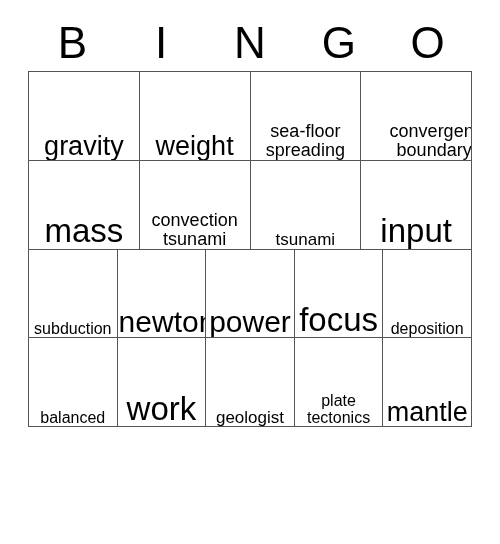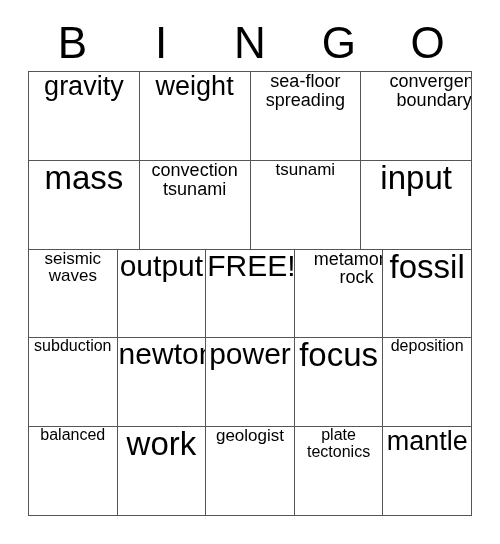--- a/index.html
+++ b/index.html
@@ -52,21 +52,21 @@
     width: 100%;
   }
   .cell {
     flex: 1 1 0;
     width: 20%;
     height: 88.8px;
     box-sizing: border-box;
     border-right: 1px solid #555;
     border-bottom: 1px solid #555;
     display: flex;
-    align-items: flex-start;
+    align-items: flex-end;
     justify-content: center;
     text-align: center;
     padding: 0 1px;
     overflow: hidden;
   }
   .cell-text {
     display: block;
     width: 100%;
     line-height: 1.04;
     color: #000;
@@ -119,37 +119,20 @@
           <span class="cell-text">convection tsunami</span>
         </div>
       <div class="cell t-md">
           <span class="cell-text">tsunami</span>
         </div>
       <div class="cell t-xxl">
           <span class="cell-text">input</span>
         </div>
     </div>
 
-    <div class="grid-row">
-      <div class="cell t-md">
-          <span class="cell-text">seismic waves</span>
-        </div>
-      <div class="cell t-xl">
-          <span class="cell-text">output</span>
-        </div>
-      <div class="cell t-xl">
-          <span class="cell-text">FREE!</span>
-        </div>
-      <div class="cell t-xxs">
-          <span class="cell-text">metamorphic rock</span>
-        </div>
-      <div class="cell t-xxl">
-          <span class="cell-text">fossil</span>
-        </div>
-    </div>
 
     <div class="grid-row">
       <div class="cell t-sm">
           <span class="cell-text">subduction</span>
         </div>
       <div class="cell t-xl">
           <span class="cell-text">newton</span>
         </div>
       <div class="cell t-xl">
           <span class="cell-text">power</span>

